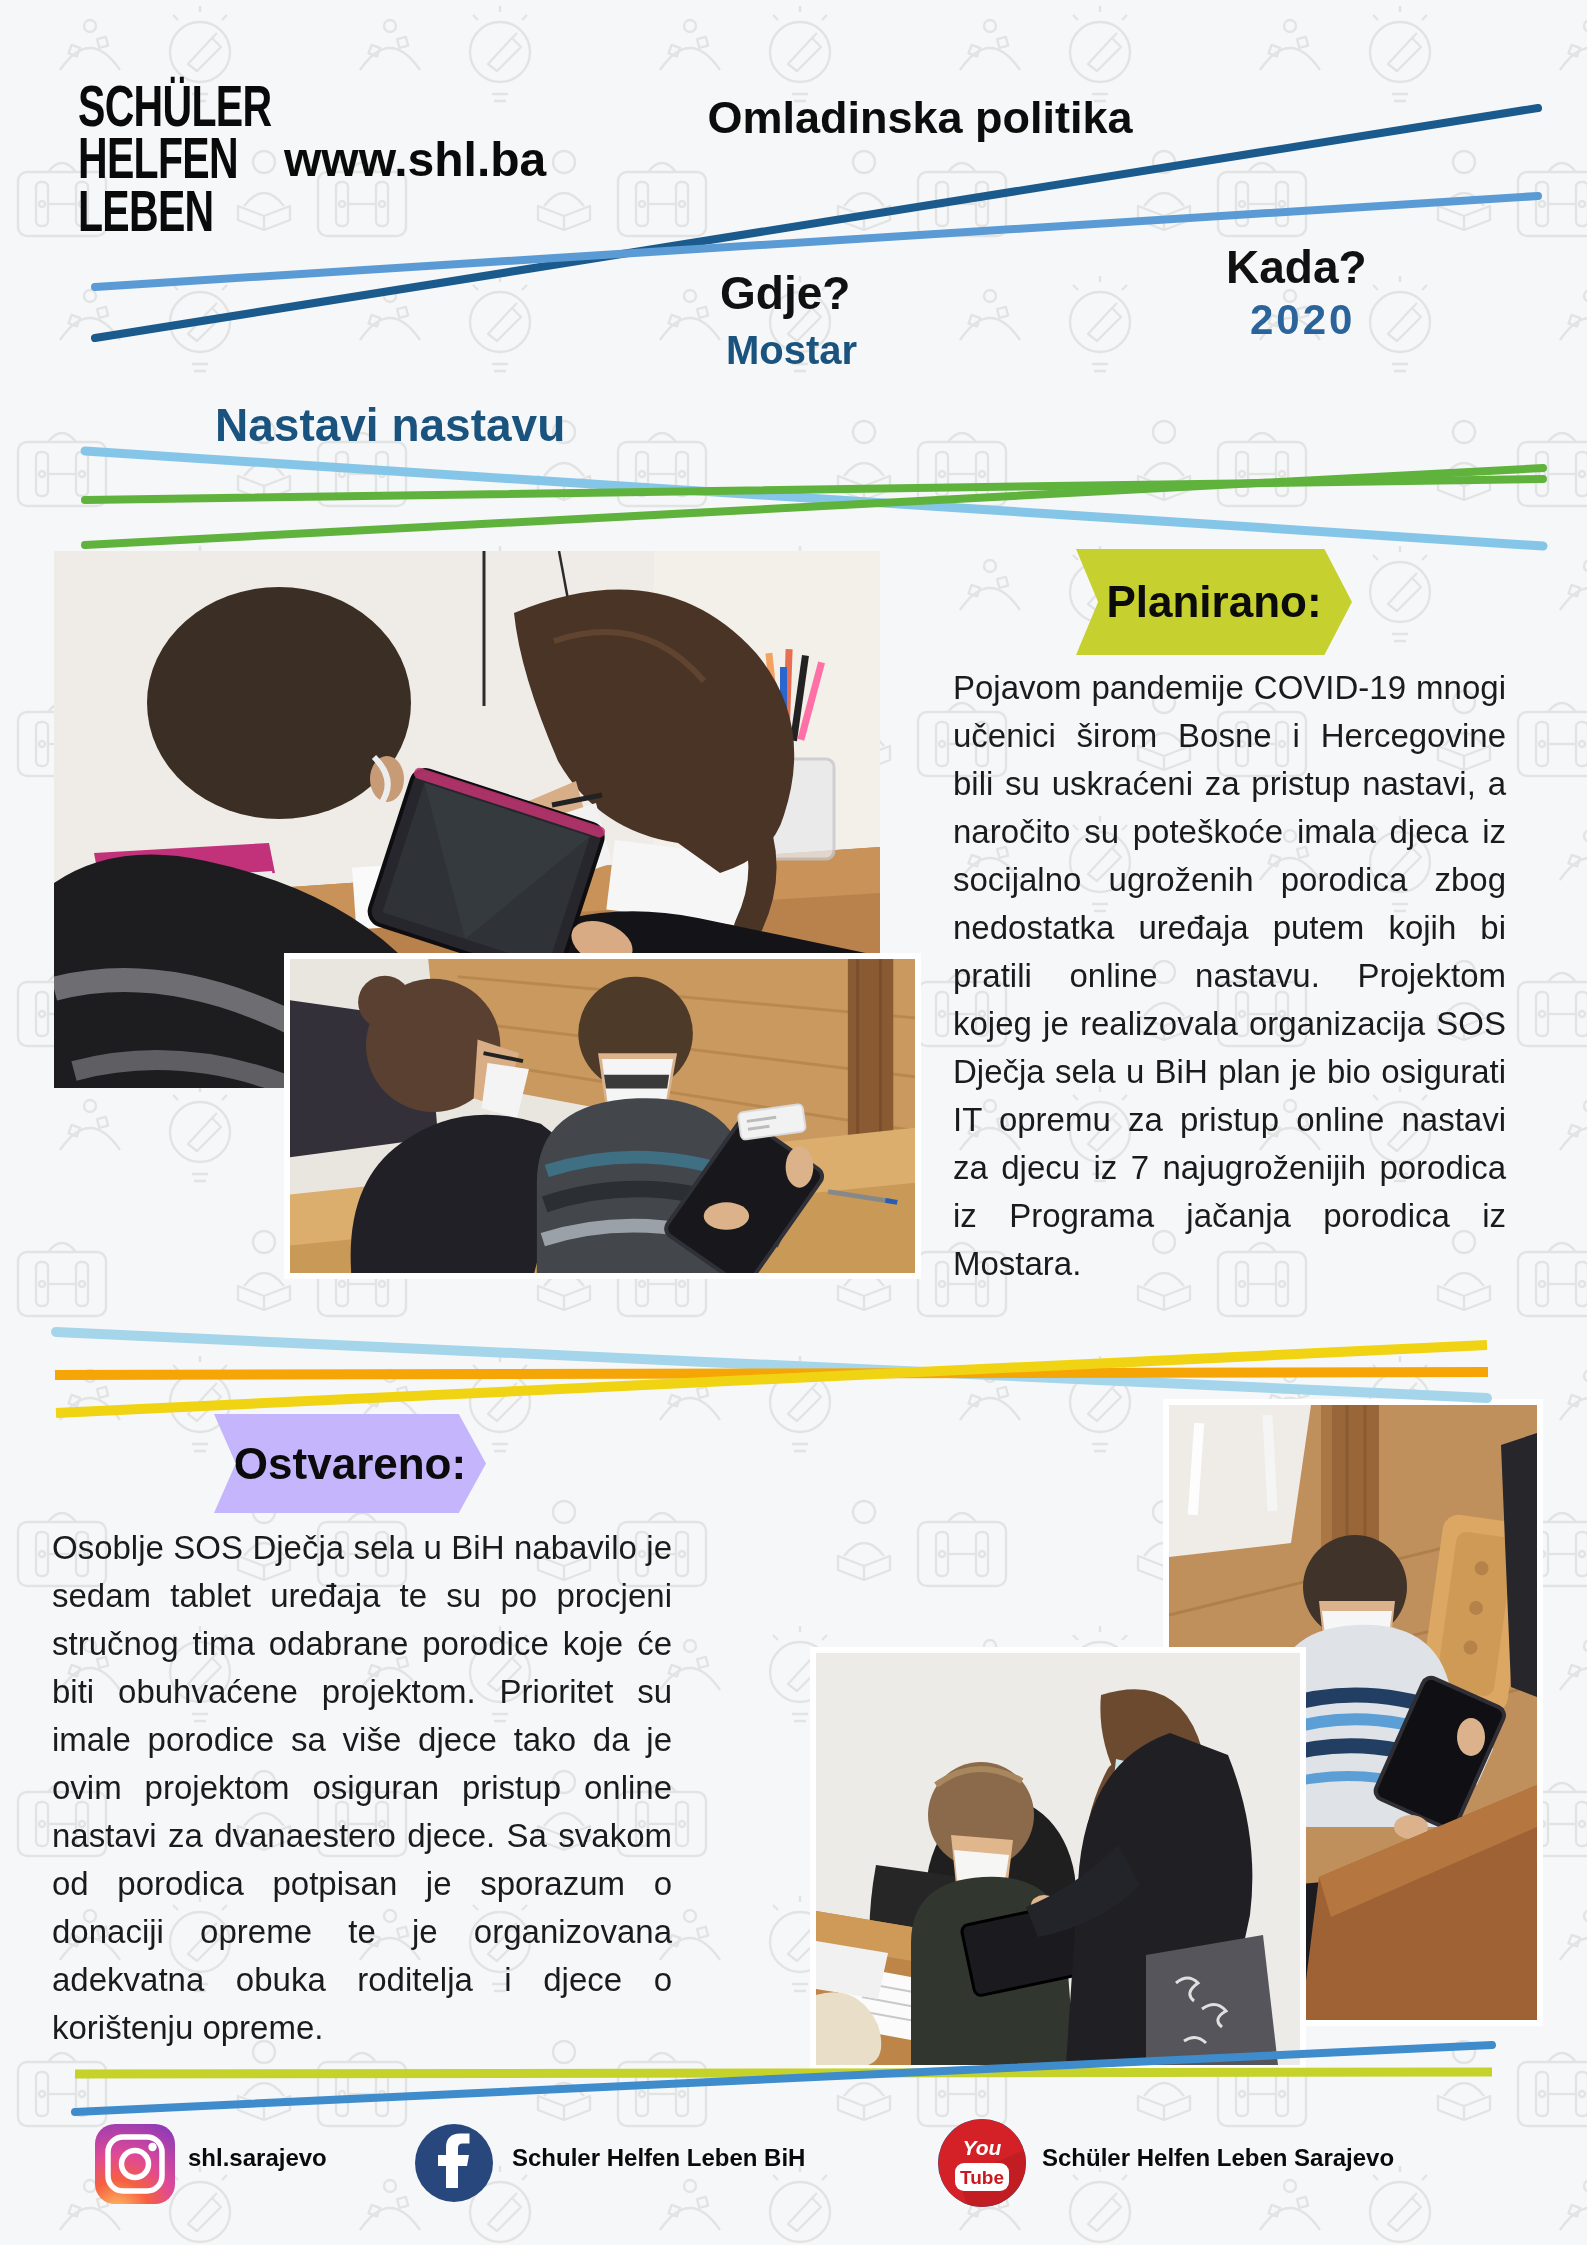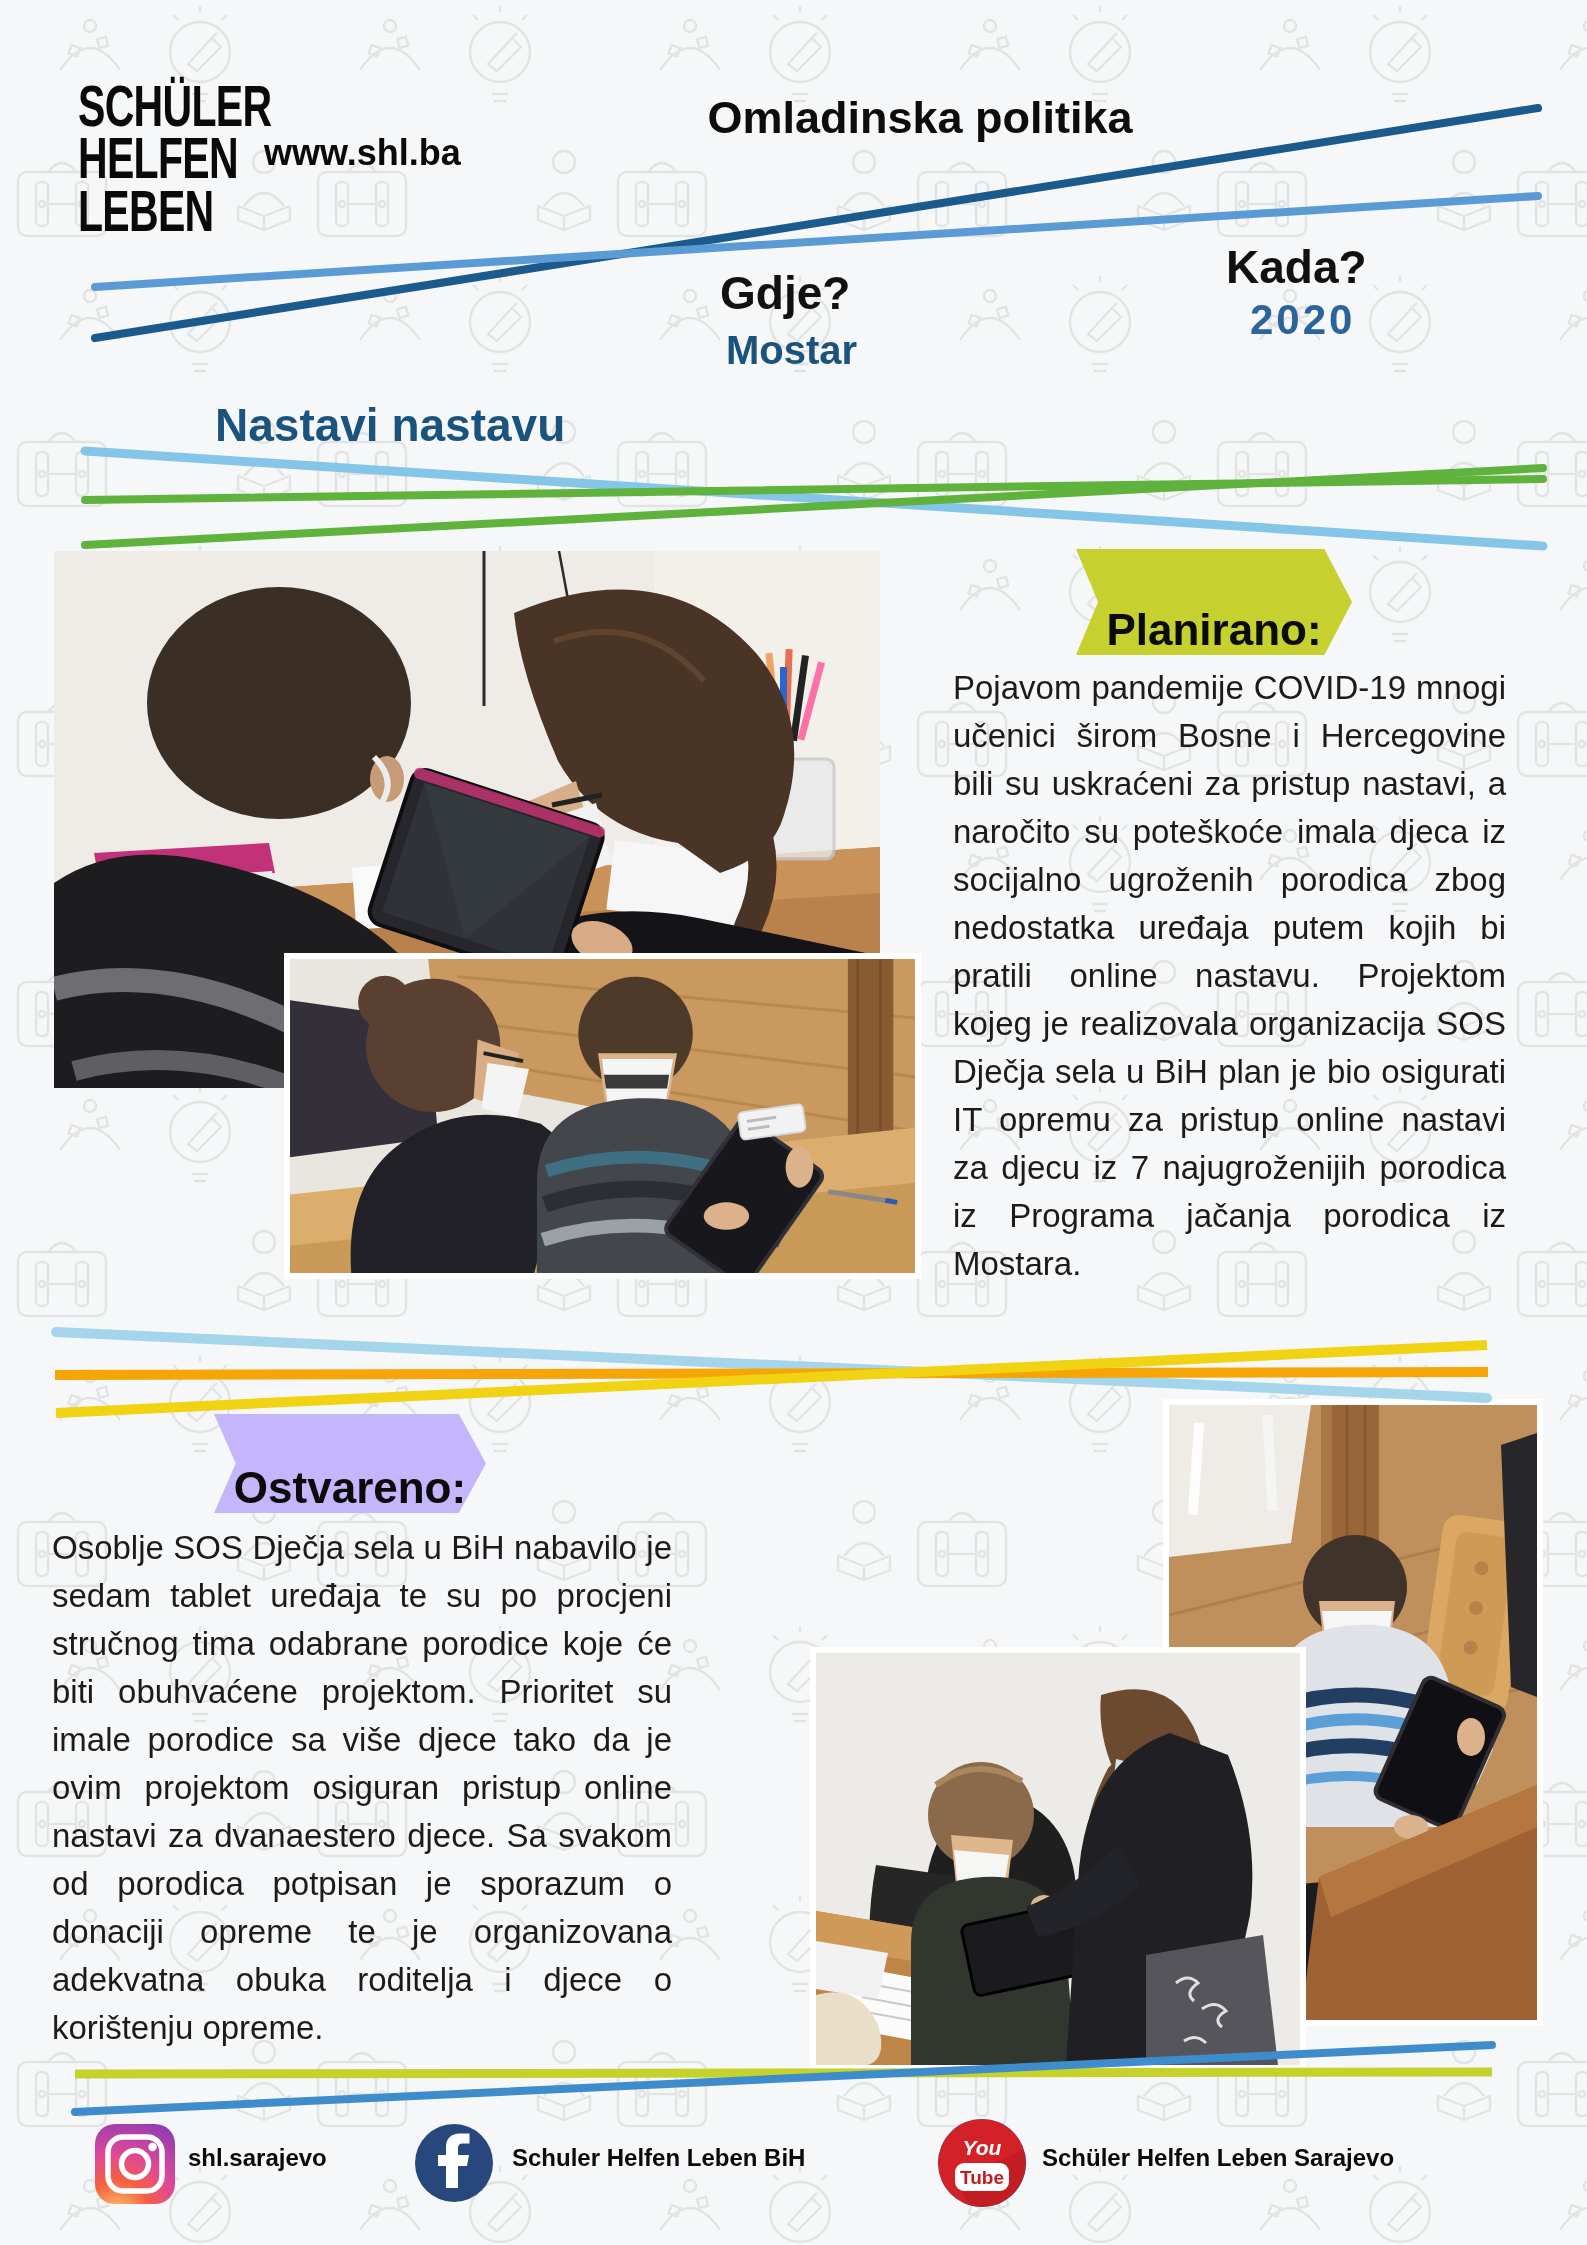--- a/index.html
+++ b/index.html
@@ -7,29 +7,29 @@
         font-family:"Liberation Sans",sans-serif;color:#111;}
   .abs{position:absolute;}
   svg{display:block;}
   
   .wm{left:0;top:0;z-index:0;opacity:.55;}
   
   .lines{left:0;top:0;z-index:5;pointer-events:none;}
   
   .logo{left:78px;top:80px;z-index:6;font-weight:900;font-size:57px;line-height:.92;
         letter-spacing:-1px;transform:scaleX(.72);transform-origin:left top;color:#0a0a0a;}
-  .site{left:264px;top:132px;z-index:6;font-weight:bold;font-size:36px;color:#0a0a0a;}
+  .site{left:284px;top:132px;z-index:6;font-weight:bold;font-size:48px;color:#0a0a0a;}
   .category{left:700px;top:92px;width:440px;z-index:6;text-align:center;font-weight:bold;font-size:45px;color:#0d0d0d;white-space:nowrap;}
   .gdje{left:720px;top:266px;z-index:6;font-weight:bold;font-size:46px;}
   .mostar{left:726px;top:328px;z-index:6;font-weight:bold;font-size:40px;color:#19537e;}
   .kada{left:1226px;top:240px;z-index:6;font-weight:bold;font-size:46px;}
   .y2020{left:1250px;top:296px;z-index:6;font-weight:bold;font-size:42px;color:#2a649b;letter-spacing:3px;}
   .ptitle{left:215px;top:398px;z-index:6;font-weight:bold;font-size:46px;color:#19537e;text-align:center;}
   
-  .banner{z-index:6;display:flex;align-items:flex-end;font-weight:bold;font-size:44px;color:#0b0b0b;
+  .banner{z-index:6;display:flex;align-items:center;font-weight:bold;font-size:44px;color:#0b0b0b;
           clip-path:polygon(0 0,90% 0,100% 50%,90% 100%,0 100%,8% 50%);}
   .banner-plan{left:1076px;top:549px;width:276px;height:106px;background:#c6d02f;padding-left:0;justify-content:center;}
   .banner-ost{left:214px;top:1414px;width:272px;height:99px;background:#c4b5fd;justify-content:center;}
   
   .para{z-index:6;font-size:33px;line-height:48px;text-align:justify;color:#1b1b1b;}
   .para1{left:953px;top:664px;width:553px;}
   .para2{left:52px;top:1524px;width:620px;}
   
   .photo{z-index:2;box-sizing:border-box;}
   .photo.bordered{border:6px solid #ffffff;}

